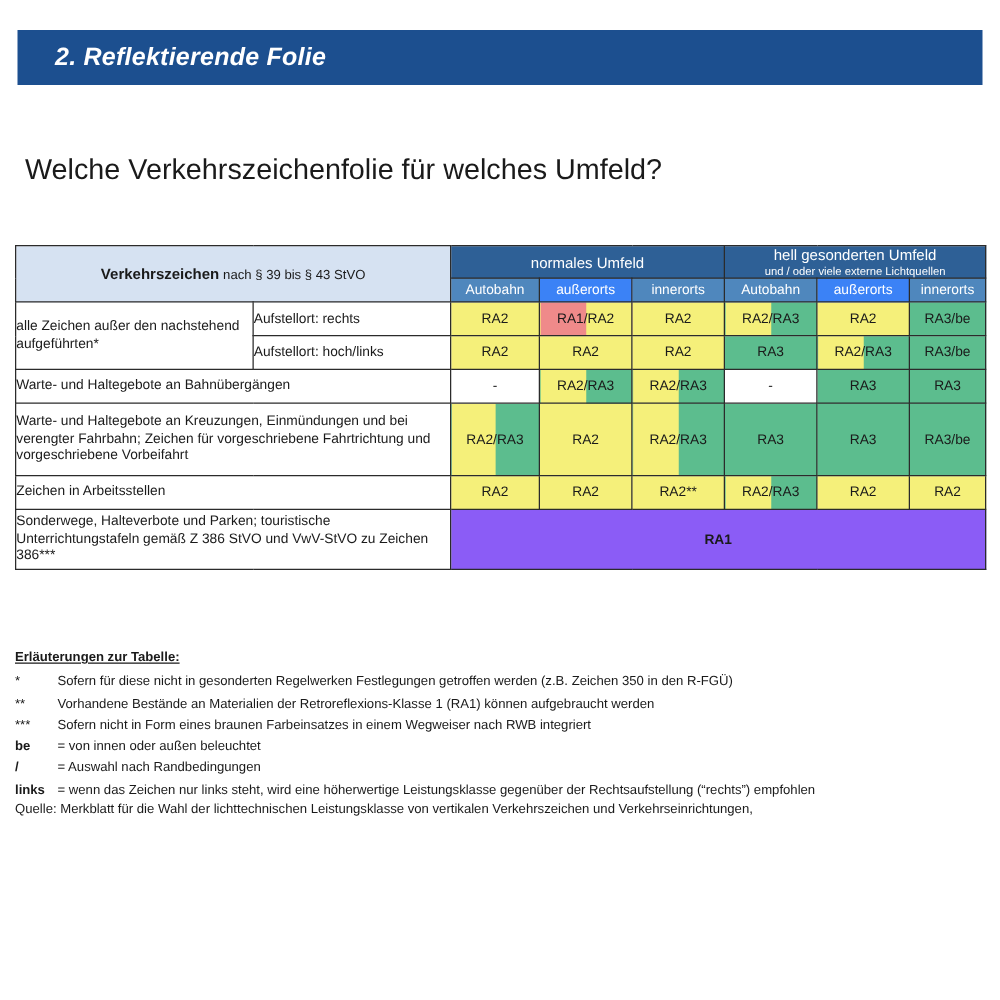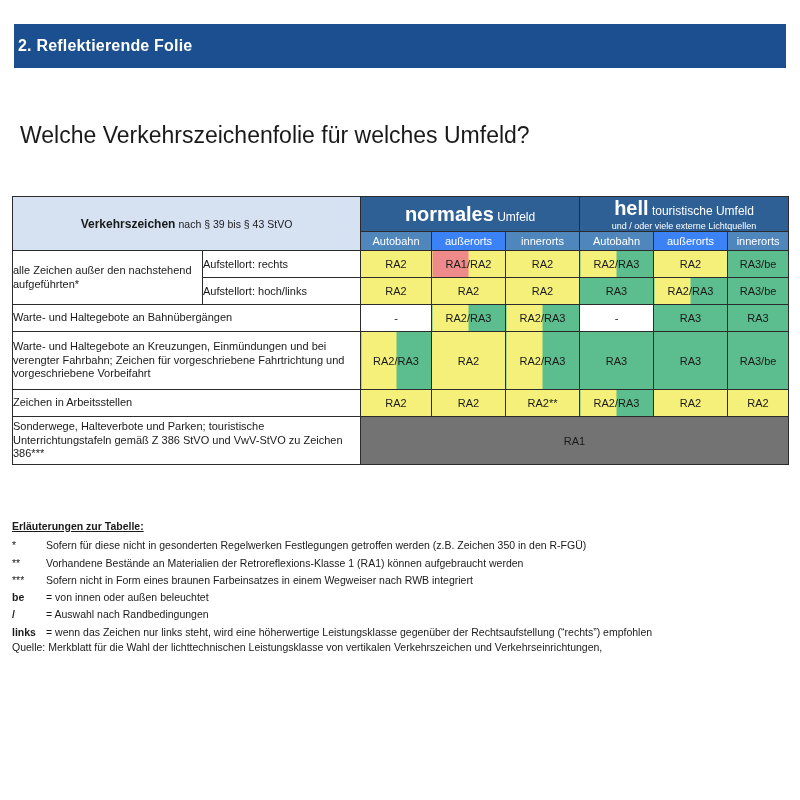--- a/index.html
+++ b/index.html
@@ -27,24 +27,25 @@
     left: 14px;
     top: 24px;
     width: 772px;
     height: 44px;
     background: #1c4f8f;
     display: flex;
     align-items: center;
   }
   .title-bar .title-text {
     color: #ffffff;
-    font-size: 16px;
+    font-size: 20px;
     font-weight: bold;
-    padding-left: 4px;
+    padding-left: 30px;
     letter-spacing: 0.2px;
+    font-style: italic;
   }
 
   
   .subtitle {
     position: absolute;
     left: 20px;
     top: 122px;
     font-size: 23px;
     color: #1a1a1a;
   }
@@ -81,22 +82,22 @@
     font-size: 10.5px;
     font-weight: normal;
   }
   .hdr-dark {
     background: #2e6096;
     color: #ffffff;
     text-align: center;
     padding: 6px 2px;
   }
   .hdr-dark .grp-bold {
-    font-size: 20px;
-    font-weight: bold;
+    font-size: 12px;
+    font-weight: normal;
   }
   .hdr-dark .grp-norm {
     font-size: 12px;
     font-weight: normal;
   }
   .hdr-dark .grp-sub {
     display: block;
     font-size: 9px;
     font-weight: normal;
     margin-top: 1px;
@@ -129,21 +130,21 @@
 
   
   .v {
     text-align: center;
     font-size: 11.5px;
     height: 26px;
   }
   .yellow { background: #f5f07a; }
   .green  { background: #5cbd8e; }
   .white  { background: #ffffff; }
-  .pink   { background: #737373; }
+  .pink   { background: #8b5cf6; font-weight: bold; }
 
   
   .split-yg {
     background: linear-gradient(to right, #f5f07a 0%, #f5f07a 50%, #5cbd8e 50%, #5cbd8e 100%);
   }
   .split-ry {
     background: linear-gradient(to right, #ef8a8a 0%, #ef8a8a 50%, #f5f07a 50%, #f5f07a 100%);
   }
 
   
@@ -211,21 +212,21 @@
 
         <tr>
           <td class="hdr-blue-light" colspan="2" rowspan="2">
             <span class="big">Verkehrszeichen</span>
             <span class="small">nach § 39 bis § 43 StVO</span>
           </td>
           <td class="hdr-dark" colspan="3">
             <span class="grp-bold">normales</span><span class="grp-norm"> Umfeld</span>
           </td>
           <td class="hdr-dark" colspan="3">
-            <span class="grp-bold">hell</span><span class="grp-norm"> touristische Umfeld</span>
+            <span class="grp-bold">hell</span><span class="grp-norm"> gesonderten Umfeld</span>
             <span class="grp-sub">und / oder viele externe Lichtquellen</span>
           </td>
         </tr>
 
         <tr>
           <td class="hdr-sub-blue">Autobahn</td>
           <td class="hdr-sub-blue alt">außerorts</td>
           <td class="hdr-sub-blue">innerorts</td>
           <td class="hdr-sub-blue">Autobahn</td>
           <td class="hdr-sub-blue alt">außerorts</td>

